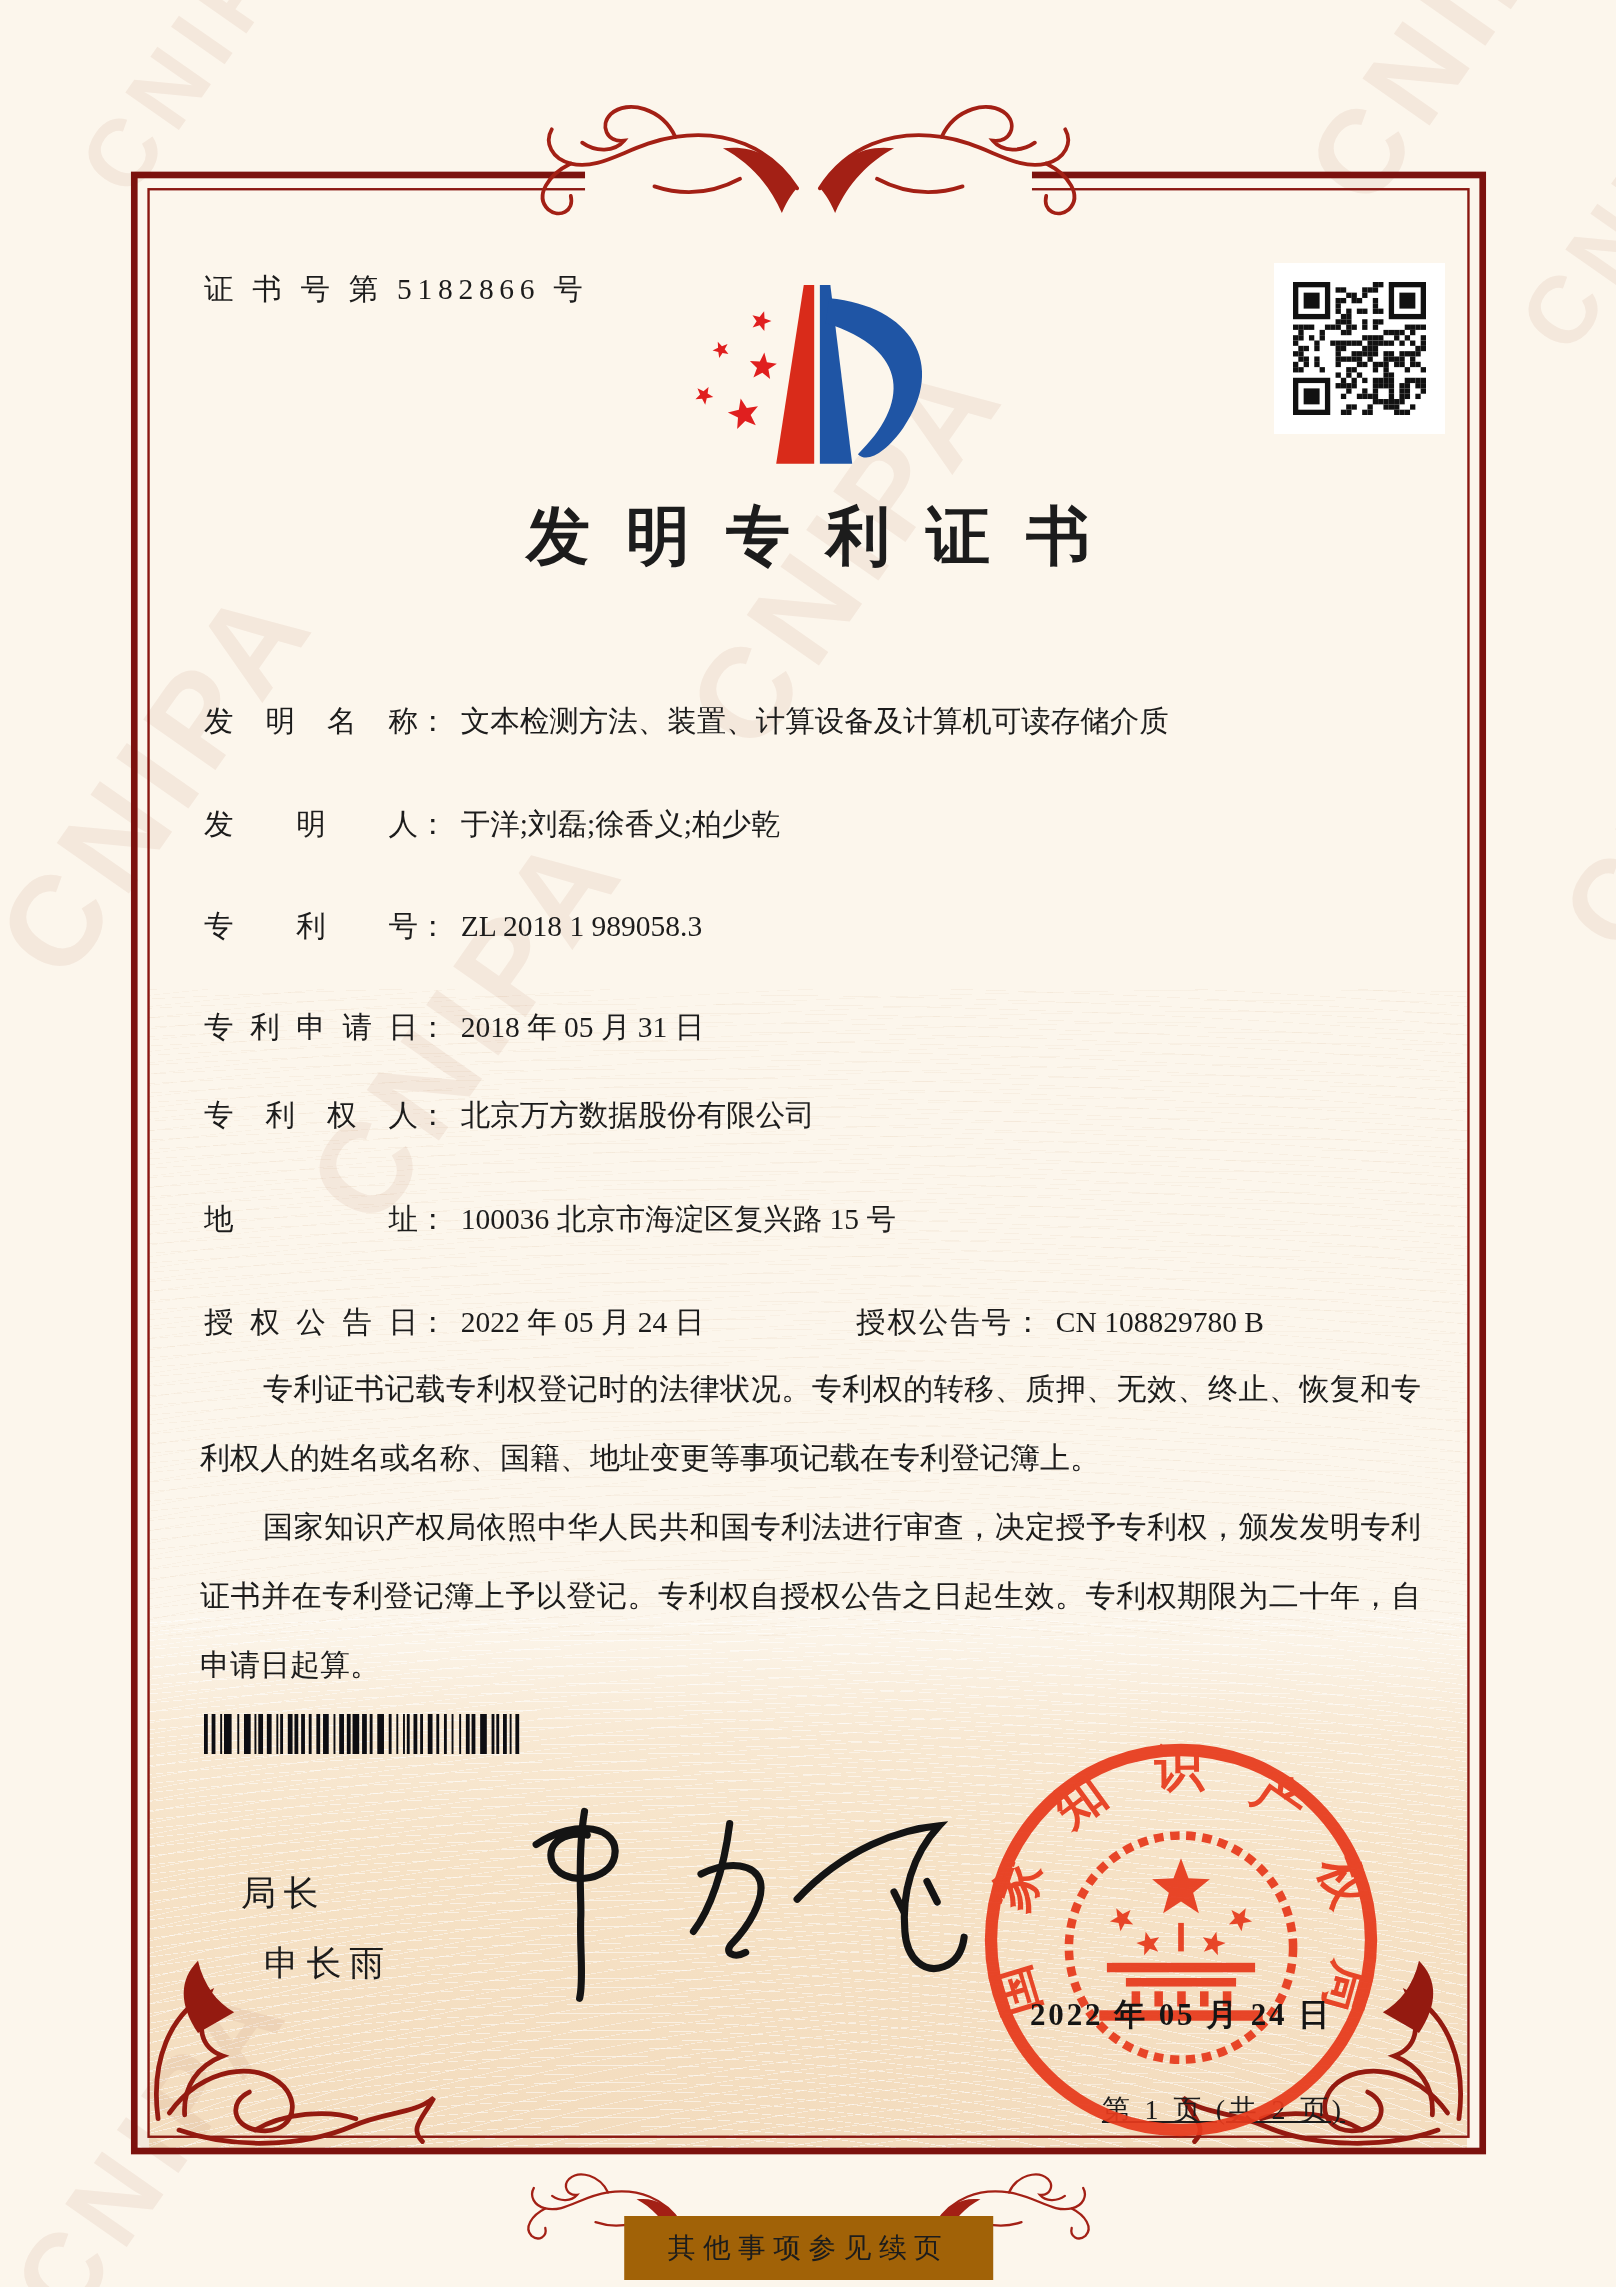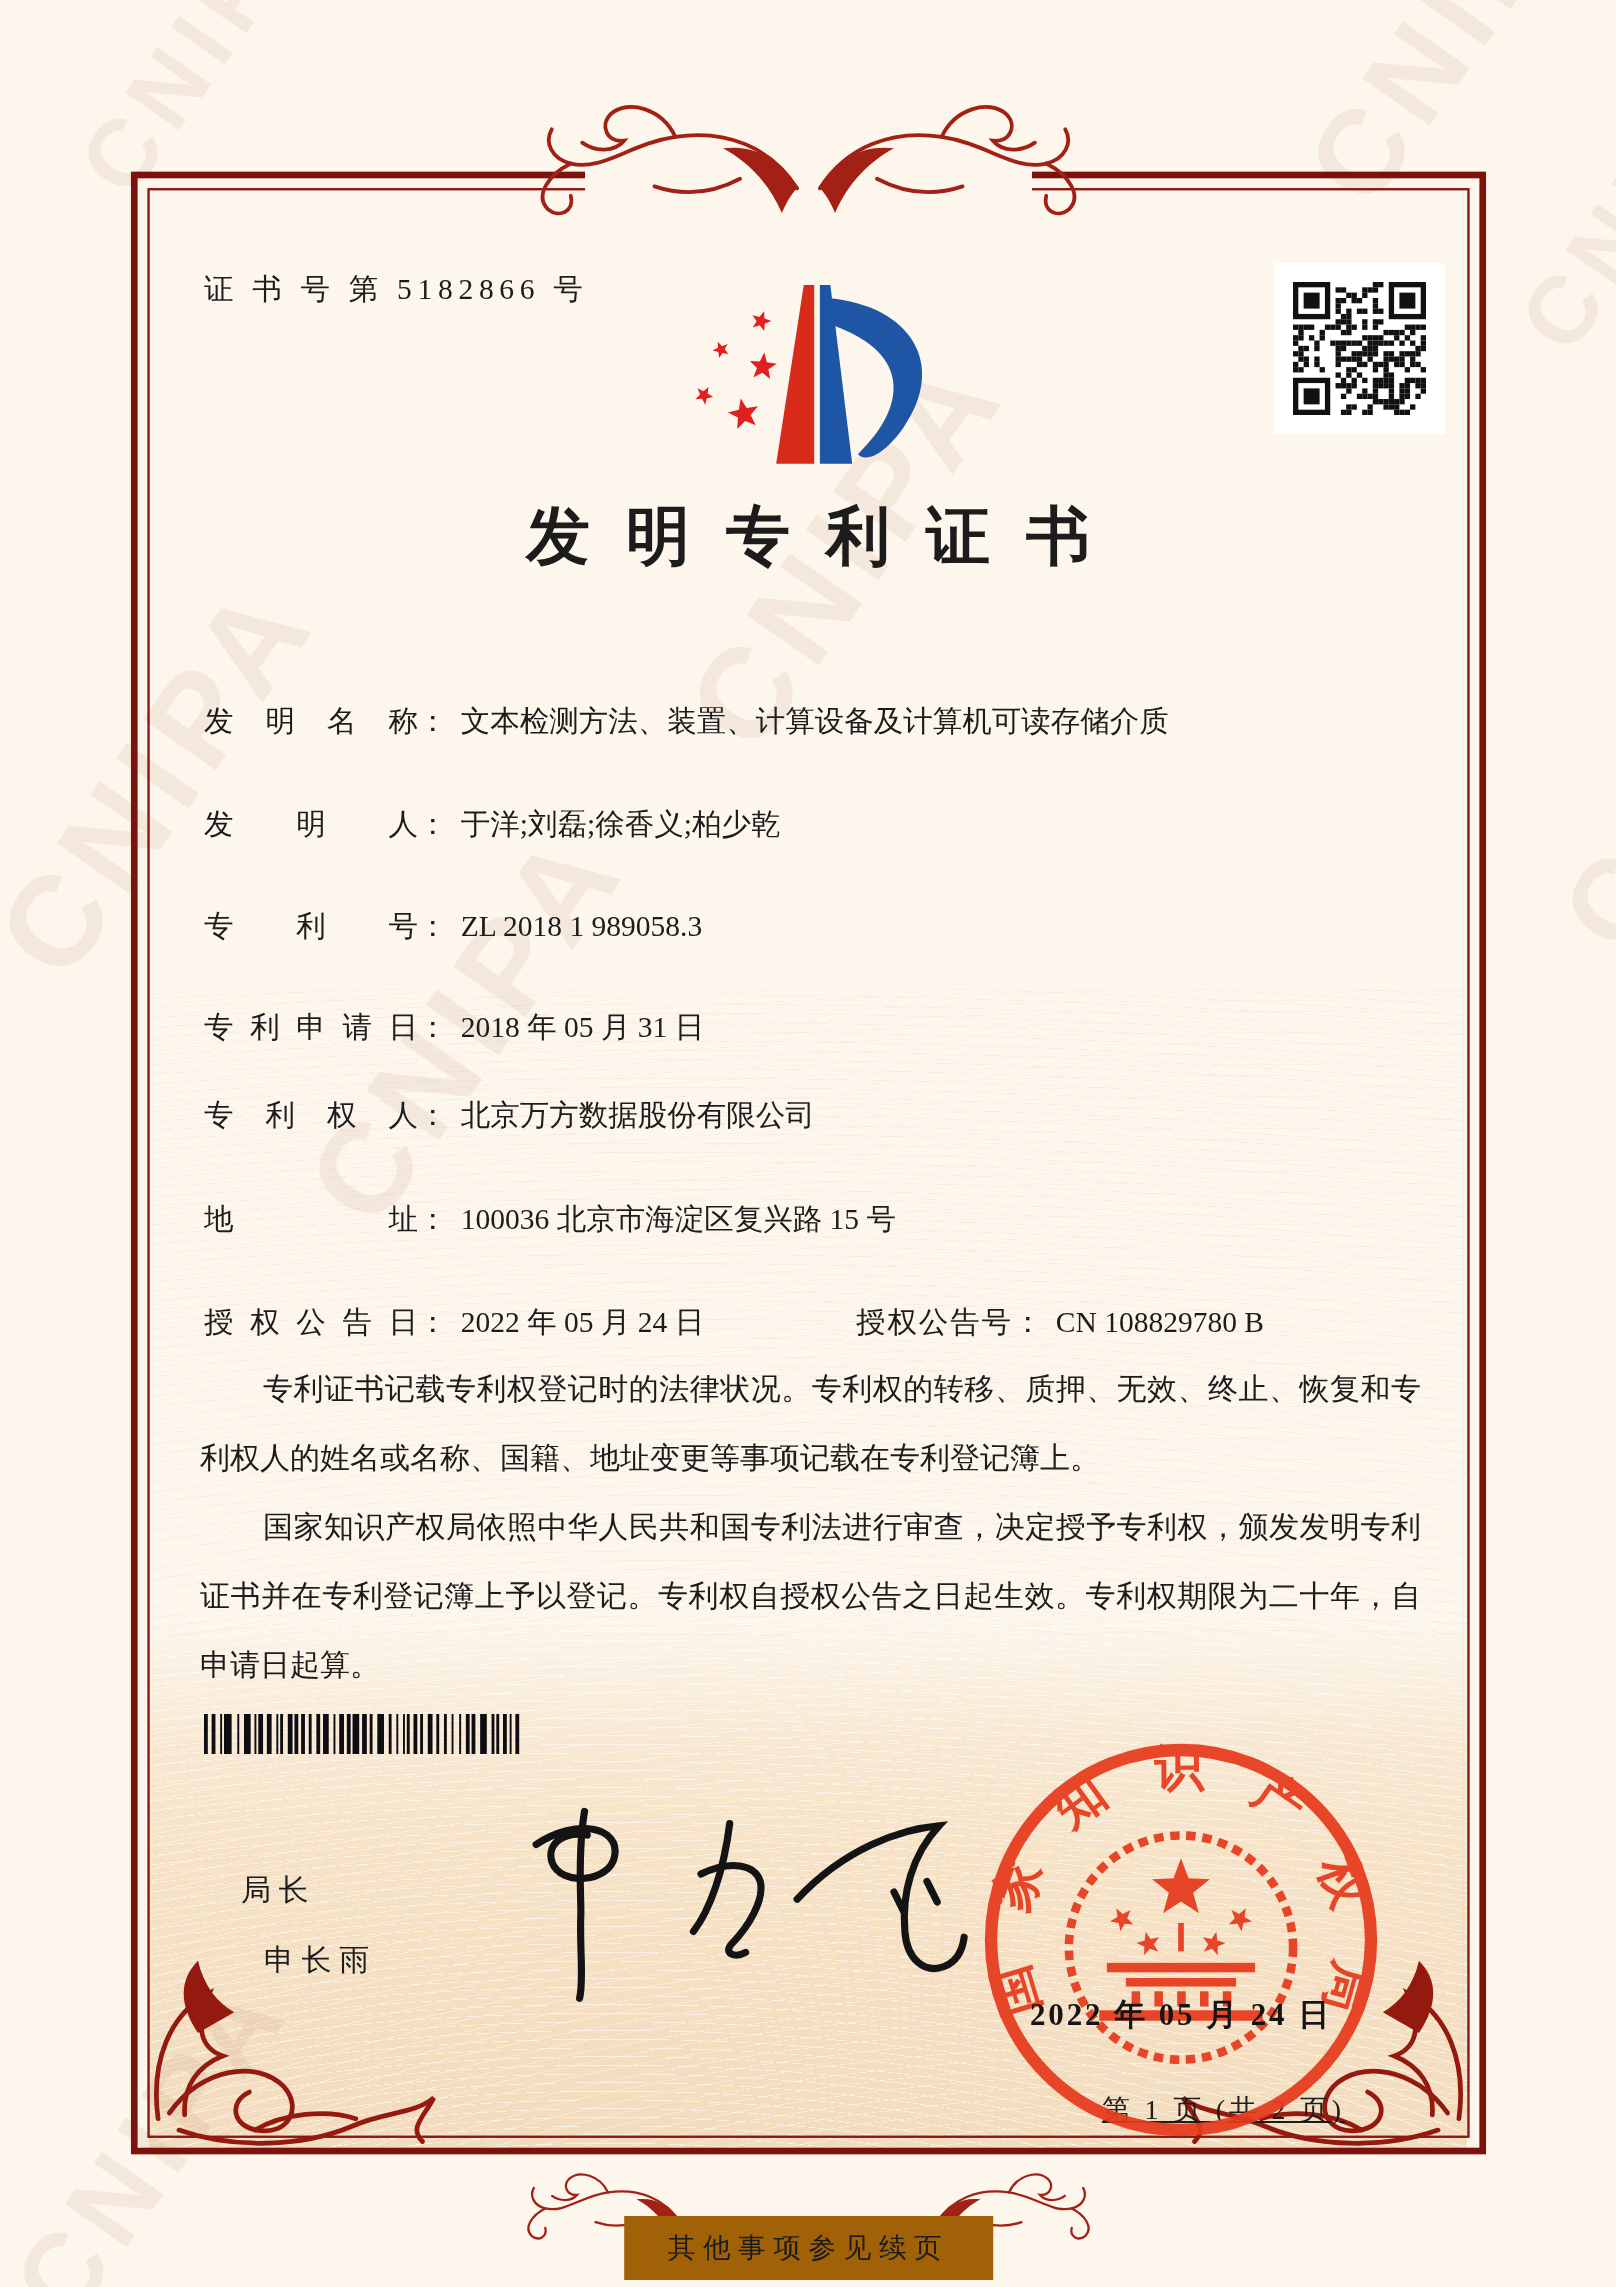--- a/index.html
+++ b/index.html
@@ -29,21 +29,21 @@
   .title{left:204px;top:493px;width:1208px;text-align:center;font-size:64px;font-weight:700;
          letter-spacing:36px;text-indent:36px;}
   .frow{left:204px;width:1221px;font-size:29.5px;display:flex;line-height:42px;}
   .flabel{display:inline-block;width:214px;text-align:justify;text-align-last:justify;}
   .fcolon{margin:0 13.3px 0 0;}
   .fvalue{flex:1;white-space:nowrap;}
   .pair2{position:absolute;left:652px;top:0;display:flex;}
   .pair2 .flabel{width:auto;text-align:left;text-align-last:auto;letter-spacing:1.9px;}
   .para{left:200px;width:1221px;font-size:30px;line-height:69px;text-align:justify;}
   .para p{margin:0;text-indent:2.1em;}
-  .signer{left:241px;font-family:"Liberation Sans","DejaVu Sans",sans-serif;font-size:30px;letter-spacing:7.6px;}
+  .signer{left:241px;font-family:"Liberation Sans","DejaVu Sans",sans-serif;font-size:35px;letter-spacing:7.6px;}
   .qrbox{left:1274px;top:263px;width:171px;height:171px;background:#fff;z-index:4;}
   .sealdate{left:972px;top:1994px;width:418px;text-align:center;font-size:31px;letter-spacing:2.9px;
             color:#151515;z-index:6;font-weight:600;}
   .pagenum{left:204px;top:2091px;width:1141px;text-align:right;font-size:28px;letter-spacing:3.8px;text-decoration:underline;}
   .note{left:50%;transform:translateX(-50%);top:2216px;background:#a16207;padding:13.3px 44px;
         font-size:27.6px;letter-spacing:7.6px;z-index:6;white-space:nowrap;}
 </style>
 </head>
 <body>
 

